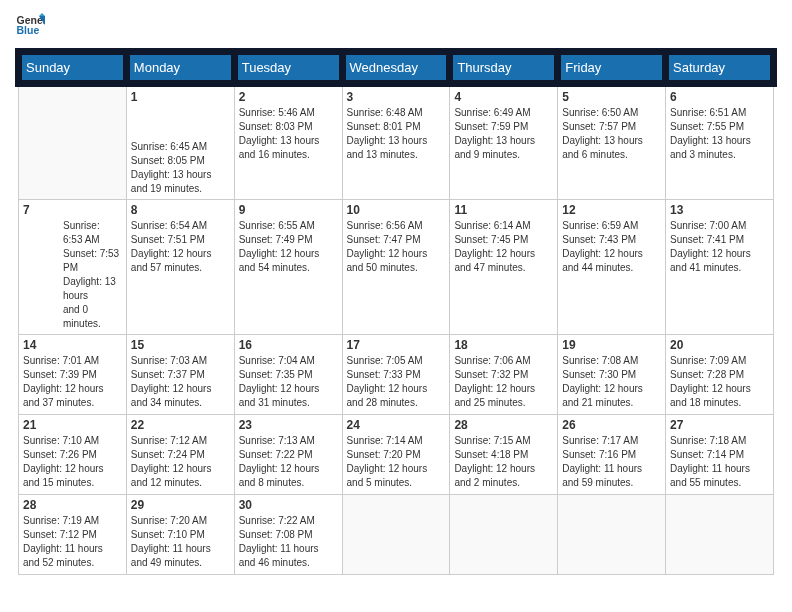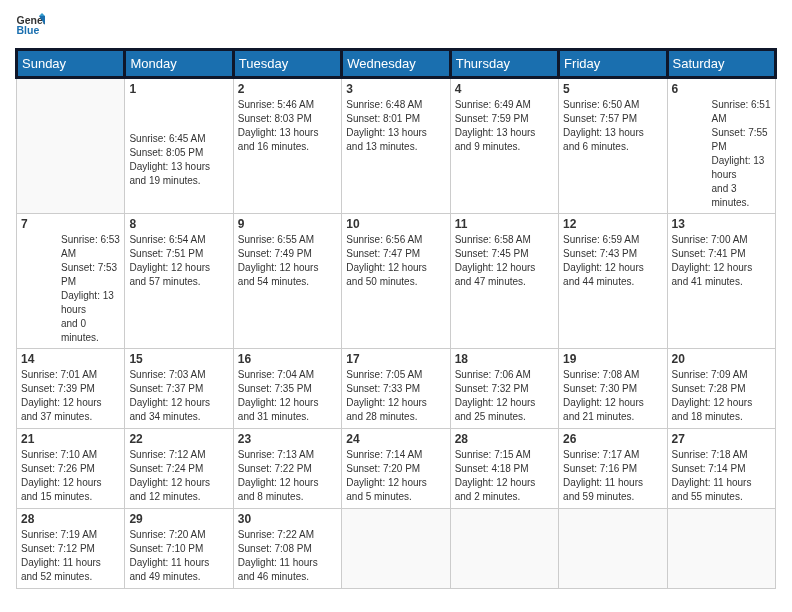--- a/index.html
+++ b/index.html
@@ -48,21 +48,21 @@
       width: 100%;
       border-collapse: collapse;
       table-layout: fixed;
     }
     .calendar thead tr th {
       background: #1a6faf;
       color: #fff;
       font-size: 13px;
       padding: 5px 4px;
       text-align: left;
-      border: 3px solid #0f172a;
+      border: 7px solid #0f172a;
       font-weight: normal;
     }
     .calendar tbody tr td {
       border: 1px solid #ccc;
       vertical-align: top;
       padding: 3px 4px;
       font-size: 10px;
       color: #333;
       height: 80px;
     }
@@ -153,21 +153,21 @@
           </td>
           <td>
             <span class="day-number">5</span>
             <div class="day-info" style="white-space: pre-line;">Sunrise: 6:50 AM
 Sunset: 7:57 PM
 Daylight: 13 hours
 and 6 minutes.</div>
           </td>
           <td>
             <span class="day-number">6</span>
-            <div class="day-info" style="white-space: pre-line; margin-left: 40px;">Sunrise: 6:51 AM
+            <div class="day-info" style="white-space: pre-line;">Sunrise: 6:51 AM
 Sunset: 7:55 PM
 Daylight: 13 hours
 and 3 minutes.</div>
           </td>
         </tr>
         <tr>
           <td>
             <span class="day-number">7</span>
             <div class="day-info" style="white-space: pre-line; margin-left: 40px;">Sunrise: 6:53 AM
 Sunset: 7:53 PM
@@ -190,21 +190,21 @@
           </td>
           <td>
             <span class="day-number">10</span>
             <div class="day-info" style="white-space: pre-line;">Sunrise: 6:56 AM
 Sunset: 7:47 PM
 Daylight: 12 hours
 and 50 minutes.</div>
           </td>
           <td>
             <span class="day-number">11</span>
-            <div class="day-info" style="white-space: pre-line;">Sunrise: 6:58 AM
+            <div class="day-info" style="white-space: pre-line;">Sunrise: 6:14 AM
 Sunset: 7:45 PM
 Daylight: 12 hours
 and 47 minutes.</div>
           </td>
           <td>
             <span class="day-number">12</span>
             <div class="day-info" style="white-space: pre-line;">Sunrise: 6:59 AM
 Sunset: 7:43 PM
 Daylight: 12 hours
 and 44 minutes.</div>

